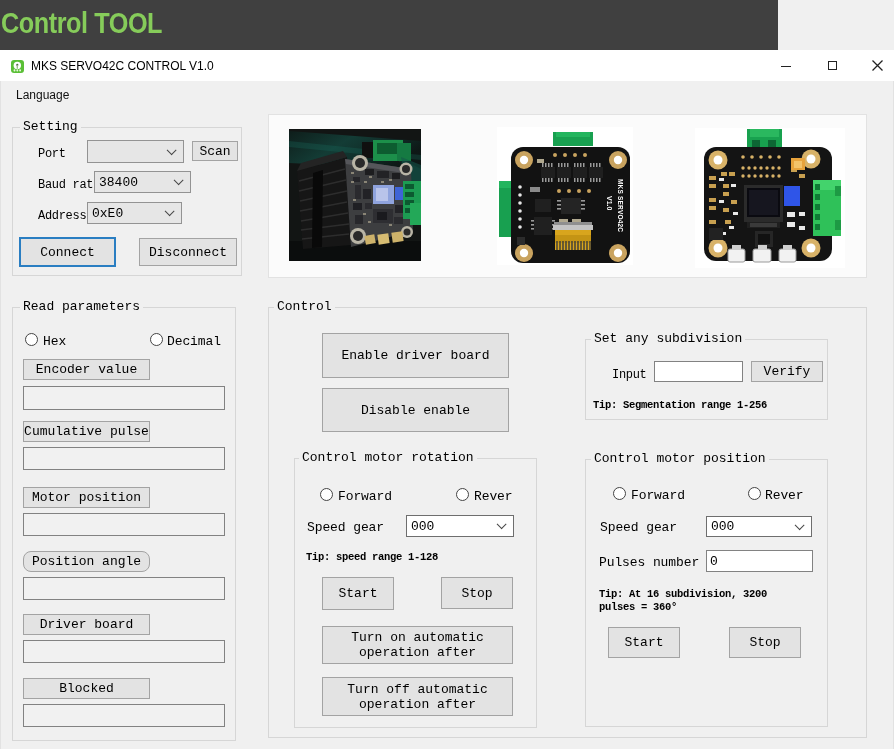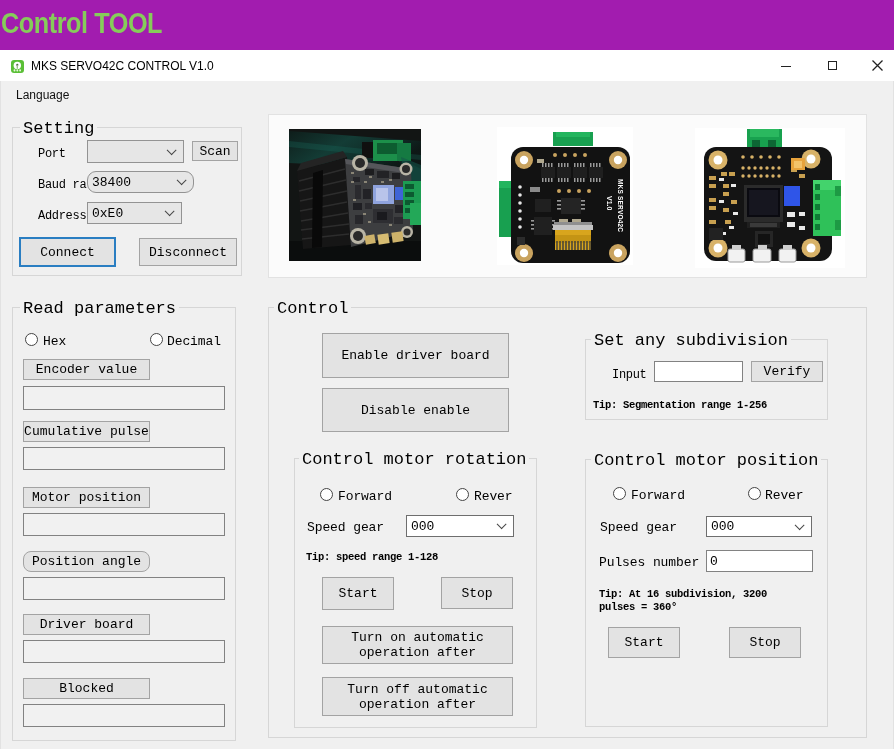--- a/index.html
+++ b/index.html
@@ -1,31 +1,31 @@
 <!DOCTYPE html>
 <html><head>
 <meta charset="utf-8">
 <style>
 * { margin:0; padding:0; box-sizing:border-box; }
 html,body { width:894px; height:749px; overflow:hidden; background:#f0f0f0;
   font-family:"Liberation Mono", monospace; }
 .abs { position:absolute; }
-.topbar { position:absolute; left:0; top:0; width:894px; height:50px; background:#a21caf; }
+.topbar { position:absolute; left:0; top:0; width:778px; height:50px; background:#404040; }
 .topbar span { position:absolute; left:1px; top:7px; font-family:"Liberation Sans", sans-serif;
   font-weight:bold; font-size:29px; color:#86cc5a; letter-spacing:-0.5px;
   transform:scaleX(0.87); transform-origin:0 0; }
 .titlebar { position:absolute; left:0; top:50px; width:894px; height:31px; background:#ffffff; }
 .title-txt { position:absolute; left:31px; top:59px; font-family:"Liberation Sans", sans-serif;
   font-size:12px; color:#000; line-height:14px; }
 .menubar { position:absolute; left:0; top:81px; width:894px; height:26px; background:#f0f0f0; }
 .menubar span { position:absolute; left:16px; top:7px; font-family:"Liberation Sans", sans-serif;
   font-size:12px; color:#111; }
 .grp { position:absolute; border:1px solid #d6d6d6; }
 .grp > .glabel { position:absolute; top:-9px; left:7px; background:#f0f0f0; padding:0 3px;
-  font-size:17px; color:#000; white-space:nowrap; }
+  font-size:13px; color:#000; white-space:nowrap; }
 .btn { position:absolute; background:#e3e3e3; border:1px solid #a3a3a3; color:#000;
   display:flex; align-items:center; justify-content:center; text-align:center;
   font-size:13px; font-family:"Liberation Mono", monospace; line-height:15px; }
 .tb { position:absolute; background:#ffffff; border:1px solid #828282; font-size:13px;
   padding-left:3px; display:flex; align-items:center; }
 .combo { position:absolute; background:#e6e6e6; border:1px solid #939393;
   font-size:13px; display:flex; align-items:center; padding-left:4px; }
 .chev { position:absolute; right:9px; top:50%; width:6.5px; height:6.5px; margin-top:-4.6px;
   border-left:1.1px solid #464646; border-bottom:1.1px solid #464646; transform:rotate(-45deg); }
 .lbl { position:absolute; font-size:13px;
@@ -63,21 +63,21 @@
 
 <div class="grp" style="left:12px; top:127px; width:230px; height:149px;">
   <span class="glabel">Setting</span>
 </div>
 <span class="lbls" style="left:20px; top:147px;">Port</span>
 <div class="combo" style="left:87px; top:140px; width:97px; height:23px;">
     <span class="chev"></span>
   </div>
 <div class="btn" style="left:192px; top:141px; width:46px; height:20px;">Scan</div>
 <span class="lbls" style="left:20px; top:178px;">Baud rate</span>
-<div class="combo" style="left:87px; top:171px; width:107px; height:22px;border-radius:9px;">38400<span class="chev"></span></div>
+<div class="combo" style="left:94px; top:171px; width:97px; height:22px;">38400<span class="chev"></span></div>
 <span class="lbls" style="left:20px; top:209px;">Address</span>
 <div class="combo" style="left:87px; top:202px; width:95px; height:22px;">0xE0<span class="chev"></span></div>
 <div class="btn" style="left:19px; top:237px; width:97px; height:30px; border:2px solid #2a7ec2;">Connect</div>
 <div class="btn" style="left:139px; top:238px; width:98px; height:28px;">Disconnect</div>
 
 <div class="grp" style="left:12px; top:307px; width:224px; height:434px;padding-left:28px;">
   <span class="glabel">Read parameters</span>
 </div>
 <span class="radio" style="left:25px; top:333px;"></span>
 <span class="lbl" style="left:43px; top:334px;">Hex</span>

